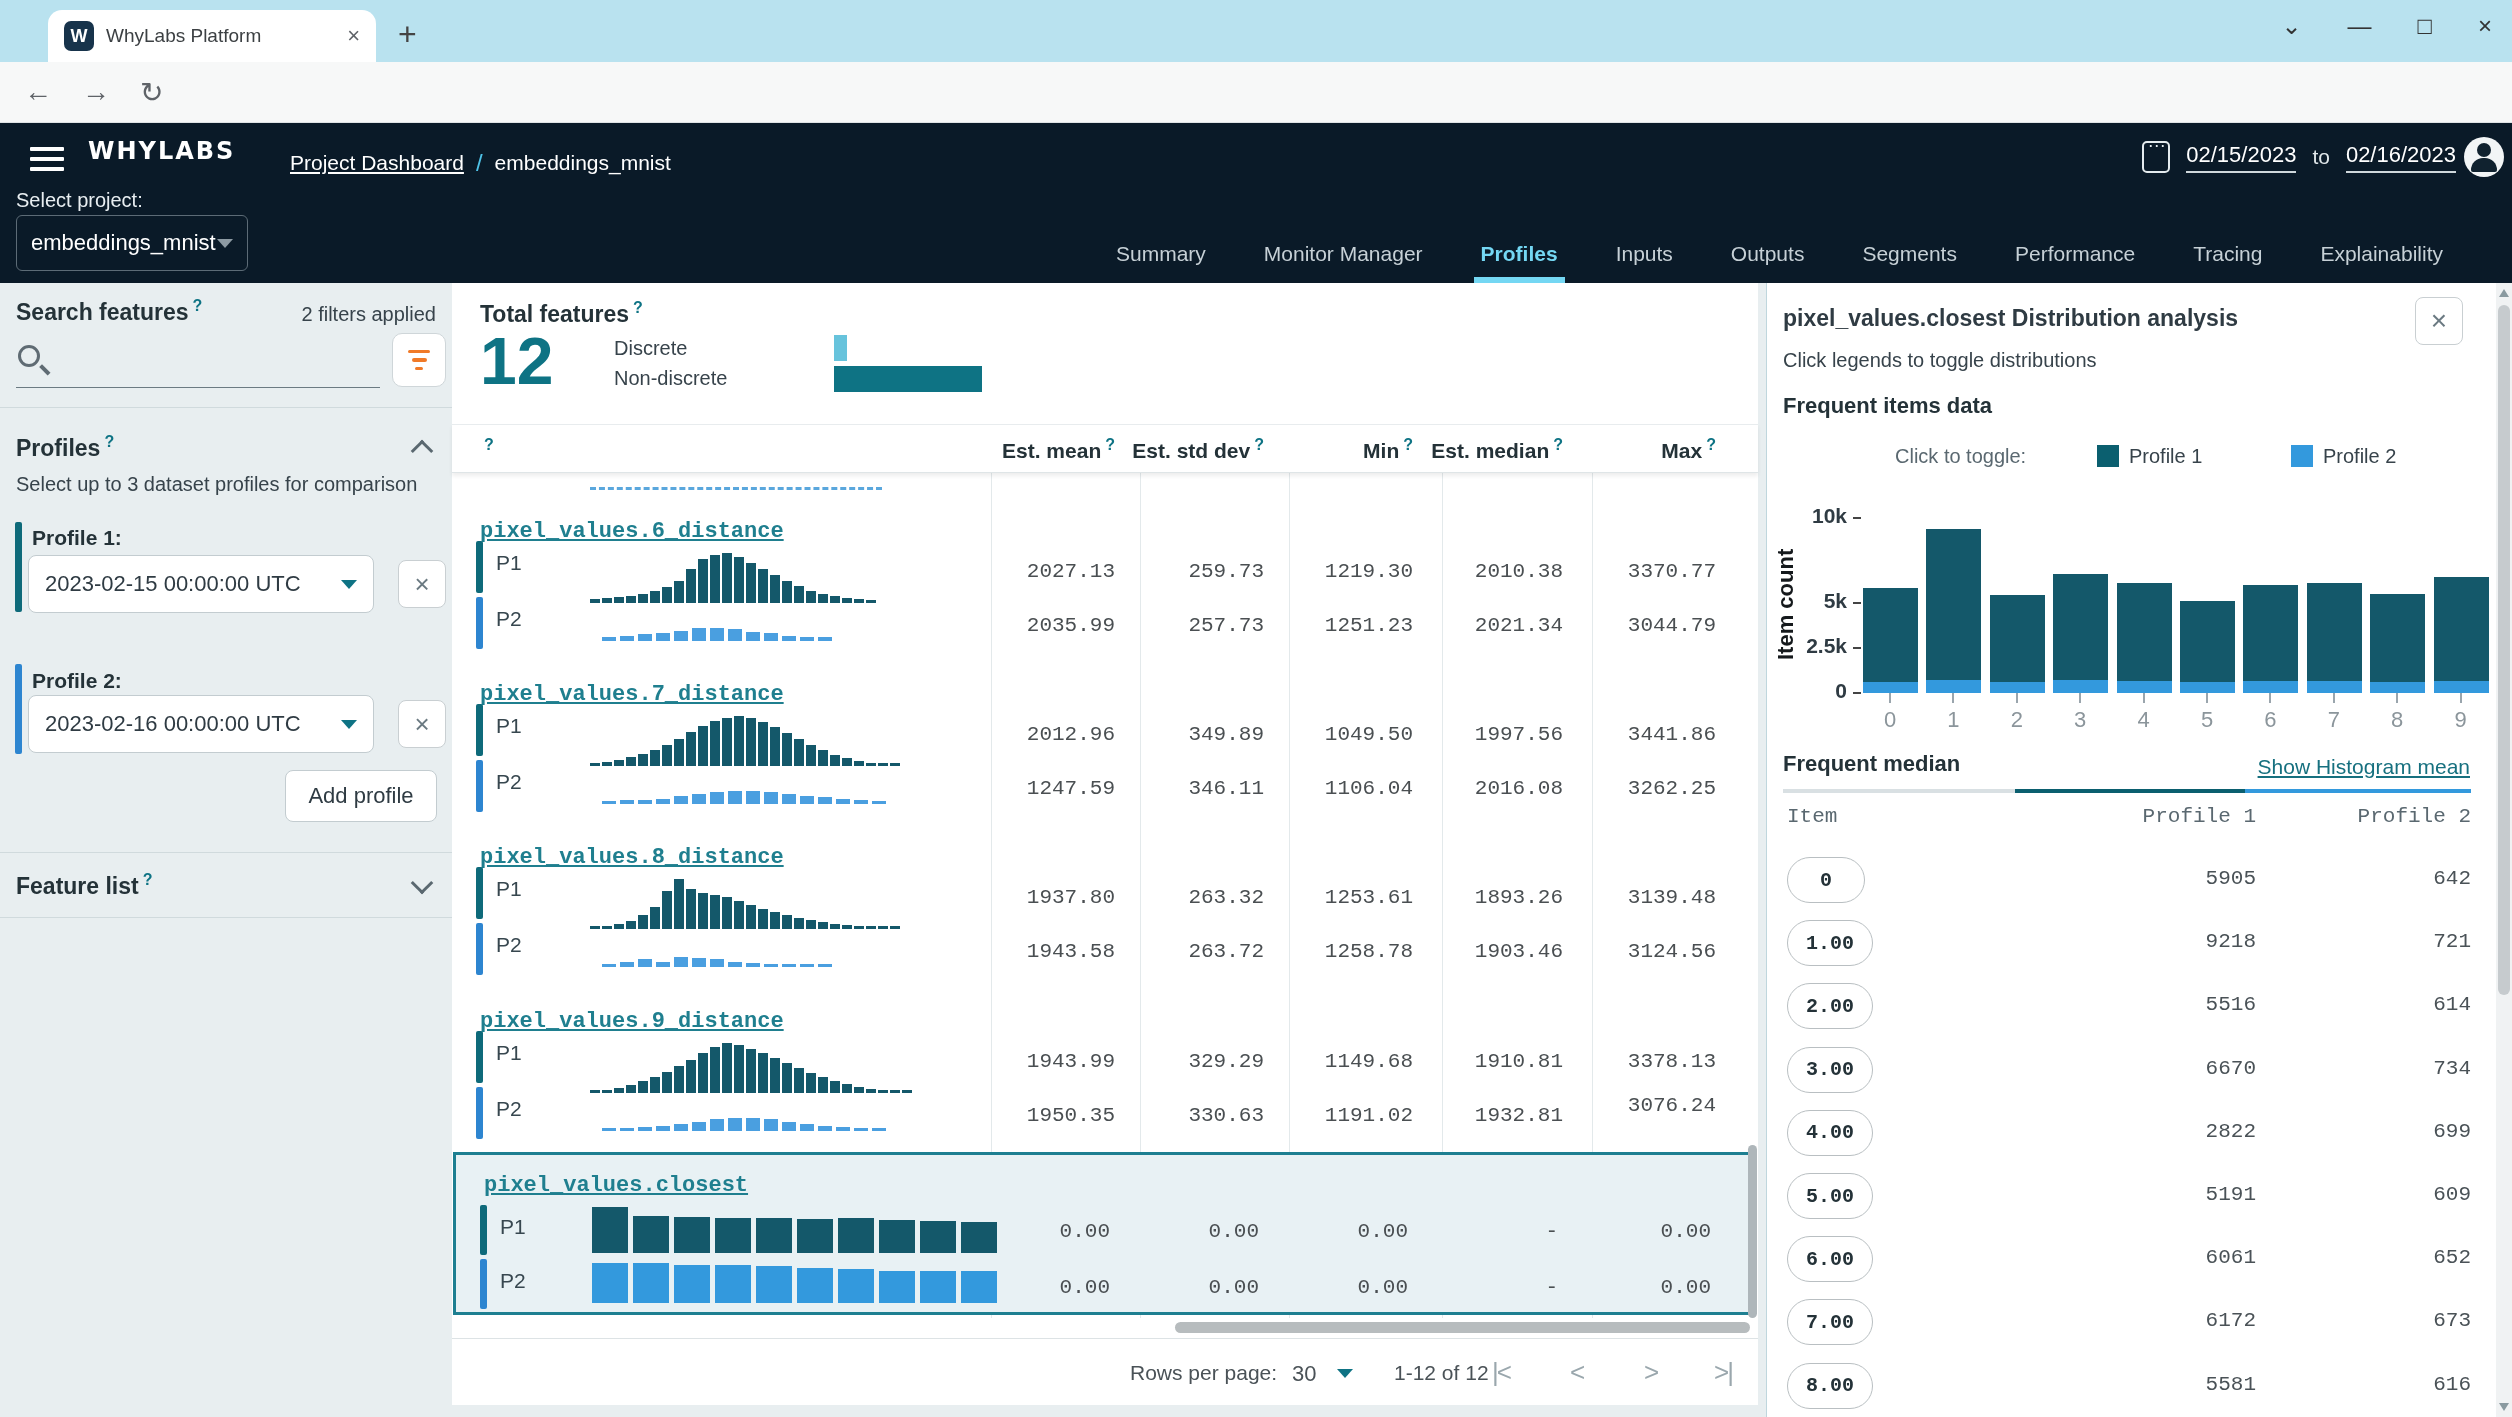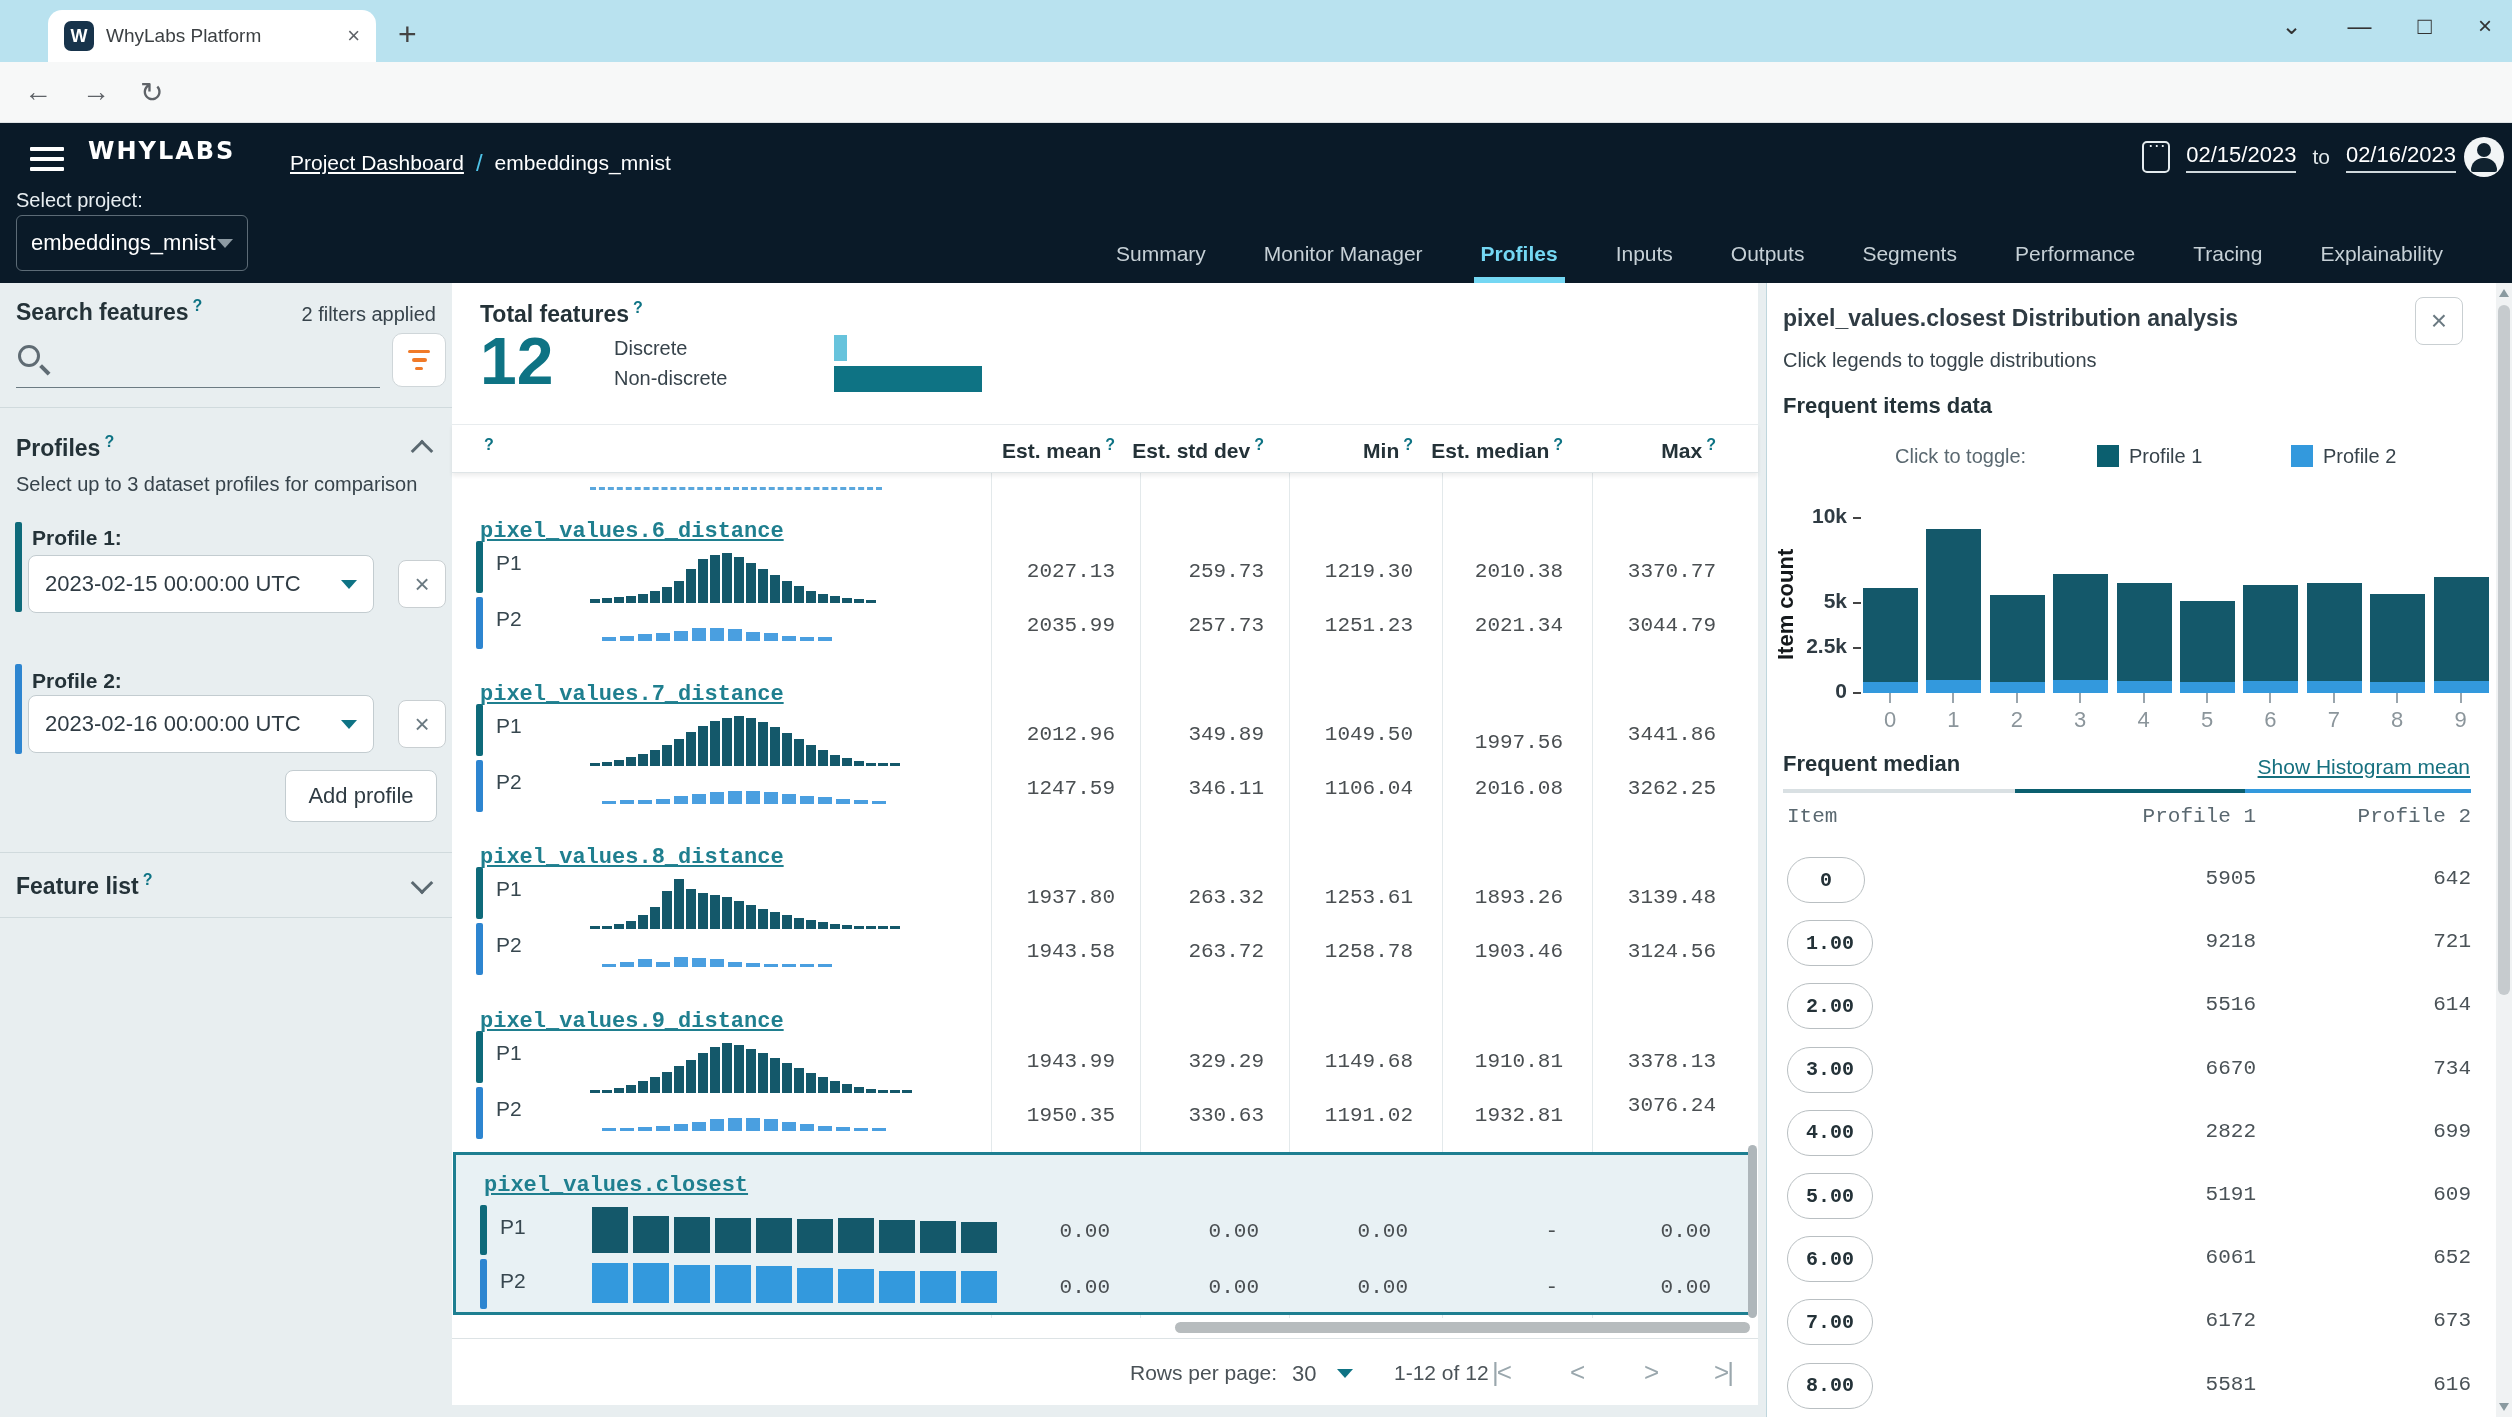--- a/index.html
+++ b/index.html
@@ -352,21 +352,21 @@
             <i style="width: 14px; height: 10px; background: rgb(74, 159, 224);"></i>
             <i style="width: 14px; height: 8px; background: rgb(74, 159, 224);"></i>
             <i style="width: 14px; height: 7px; background: rgb(74, 159, 224);"></i>
             <i style="width: 14px; height: 5px; background: rgb(74, 159, 224);"></i>
             <i style="width: 14px; height: 4px; background: rgb(74, 159, 224);"></i>
             <i style="width: 14px; height: 3px; background: rgb(74, 159, 224);"></i>
           </div>
           <span class="val" style="right: 643px; top: 57px;">2012.96</span>
           <span class="val" style="right: 494px; top: 57px;">349.89</span>
           <span class="val" style="right: 345px; top: 57px;">1049.50</span>
-          <span class="val" style="right: 195px; top: 57px; margin-top: 8px;">1997.56</span>
+          <span class="val" style="right: 195px; top: 57px;">1997.56</span>
           <span class="val" style="right: 42px; top: 57px;">3441.86</span>
           <span class="val" style="right: 643px; top: 111px;">1247.59</span>
           <span class="val" style="right: 494px; top: 111px;">346.11</span>
           <span class="val" style="right: 345px; top: 111px;">1106.04</span>
           <span class="val" style="right: 195px; top: 111px;">2016.08</span>
           <span class="val" style="right: 42px; top: 111px;">3262.25</span>
         </div>
         <div class="frow" style="top: 546px; height: 163px;">
           <a class="flink" style="top: 16px;">pixel_values.8_distance</a>
           <div class="rowaccent" style="left: 24px; top: 38px; height: 52px; background: rgb(14, 106, 122);"></div>

